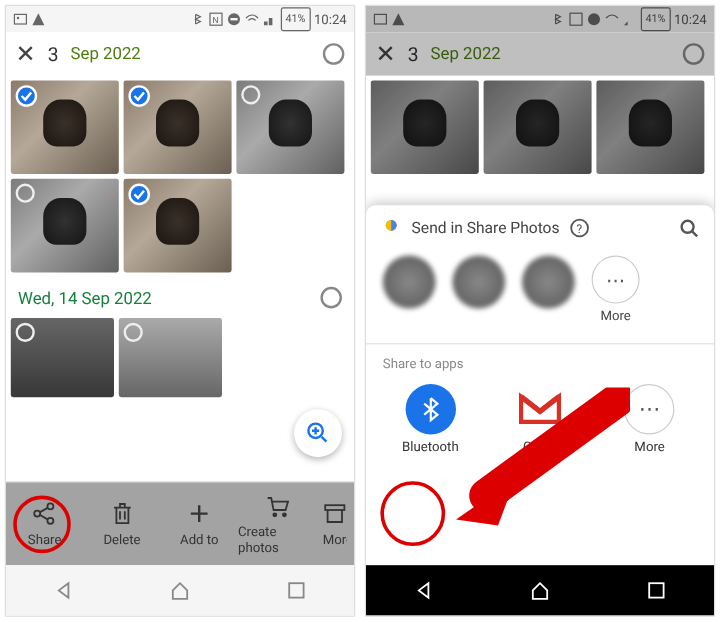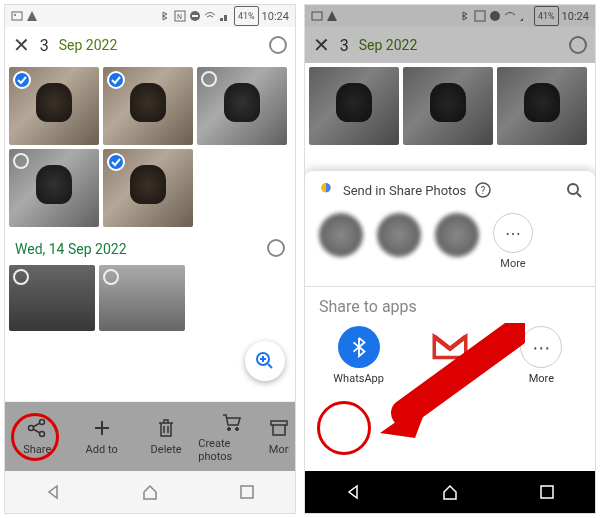--- a/index.html
+++ b/index.html
@@ -42,21 +42,21 @@
 .glogo{width:16px;height:16px}
 .sheet-hdr .sp{flex:1}
 .sheet-hdr svg{width:18px;height:18px;fill:#555}
 .contacts{display:flex;gap:14px;padding:4px 14px 10px;align-items:flex-start}
 .av{width:44px;height:44px;border-radius:50%;background:radial-gradient(circle,#888,#555);filter:blur(2px)}
 .more-btn{width:40px;height:40px;border:1px solid #ccc;border-radius:50%;display:flex;align-items:center;justify-content:center;font-size:16px;color:#555;margin-left:auto}
 .more-lbl{font-size:11px;color:#444;text-align:center;margin-top:4px}
 .divider{height:1px;background:#e0e0e0;margin:6px 0}
 .create-link{display:inline-flex;align-items:center;gap:6px;border:1px solid #ccc;border-radius:16px;padding:6px 12px;margin:8px 12px;font-size:12px;color:#333}
 .create-link svg{width:14px;height:14px;fill:#555}
-.share-lbl{font-size:16px;color:#888;padding:4px 14px}
+.share-lbl{font-size:11px;color:#888;padding:4px 14px}
 .apps{display:flex;padding:6px 10px;gap:4px}
 .app{flex:1;display:flex;flex-direction:column;align-items:center;gap:4px;font-size:11px;color:#333}
 .app-ic{width:42px;height:42px;border-radius:50%;display:flex;align-items:center;justify-content:center}
 .bt{background:#1a73e8}
 .bt svg{width:22px;height:22px;fill:#fff}
 .gm{background:#fff}
 .wa{background:#25d366}
 .wa svg{width:24px;height:24px;fill:#fff}
 .arrow{position:absolute;pointer-events:none}
 .cat{position:absolute;top:20%;left:30%;width:40%;height:50%;background:radial-gradient(ellipse,#3a3028,#1a1410);border-radius:40% 40% 30% 30%}
@@ -171,29 +171,29 @@
       <svg>
             <circle cx="5" cy="11" r="2.5" fill="none" stroke-width="1.5"></circle>
             <circle cx="16" cy="5" r="2.5" fill="none" stroke-width="1.5"></circle>
             <circle cx="16" cy="17" r="2.5" fill="none" stroke-width="1.5"></circle>
             <path d="M7 10 L14 6 M7 12 L14 16" fill="none" stroke-width="1.5"></path>
           </svg>
       <span>Share</span>
     </div>
     <div class="act">
       <svg>
+            <path d="M4 6 L18 6 M6 6 L6 19 L16 19 L16 6 M9 3 L13 3 L13 6 L9 6 Z M9 9 L9 16 M13 9 L13 16" fill="none" stroke-width="1.5"></path>
+          </svg>
+      <span>Delete</span>
+    </div>
+    <div class="act">
+      <svg>
             <path d="M11 4 L11 18 M4 11 L18 11" stroke-width="2"></path>
           </svg>
       <span>Add to</span>
-    </div>
-    <div class="act">
-      <svg>
-            <path d="M4 6 L18 6 M6 6 L6 19 L16 19 L16 6 M9 3 L13 3 L13 6 L9 6 Z M9 9 L9 16 M13 9 L13 16" fill="none" stroke-width="1.5"></path>
-          </svg>
-      <span>Delete</span>
     </div>
     <div class="act">
       <svg>
             <path d="M3 4 L6 4 L8 14 L18 14 L20 7 L7 7" fill="none" stroke-width="1.5"></path>
             <circle cx="9" cy="18" r="1.5"></circle>
             <circle cx="17" cy="18" r="1.5"></circle>
           </svg>
       <span>Create photos</span>
     </div>
     <div class="act" style="flex:.5">
@@ -307,21 +307,21 @@
     </div>
     <div class="divider"></div>
     <div class="share-lbl">Share to apps</div>
     <div class="apps">
       <div class="app">
         <div class="app-ic bt">
               <svg viewBox="0 0 24 24">
                 <path d="M12 2 L18 7 L12 12 L18 17 L12 22 L12 2 M6 7 L12 12 M6 17 L12 12" fill="none" stroke="#fff" stroke-width="2"></path>
               </svg>
             </div>
-        <span>WhatsApp</span>
+        <span>Bluetooth</span>
       </div>
       <div class="app">
         <div class="app-ic gm">
               <svg viewBox="0 0 24 24">
                 <path d="M3 6 L12 13 L21 6 L21 18 L3 18 Z" fill="none" stroke="#d93025" stroke-width="2"></path>
                 <path d="M3 6 L12 13 L21 6" fill="none" stroke="#d93025" stroke-width="2.5"></path>
               </svg>
             </div>
         <span>Gmail</span>
       </div>

